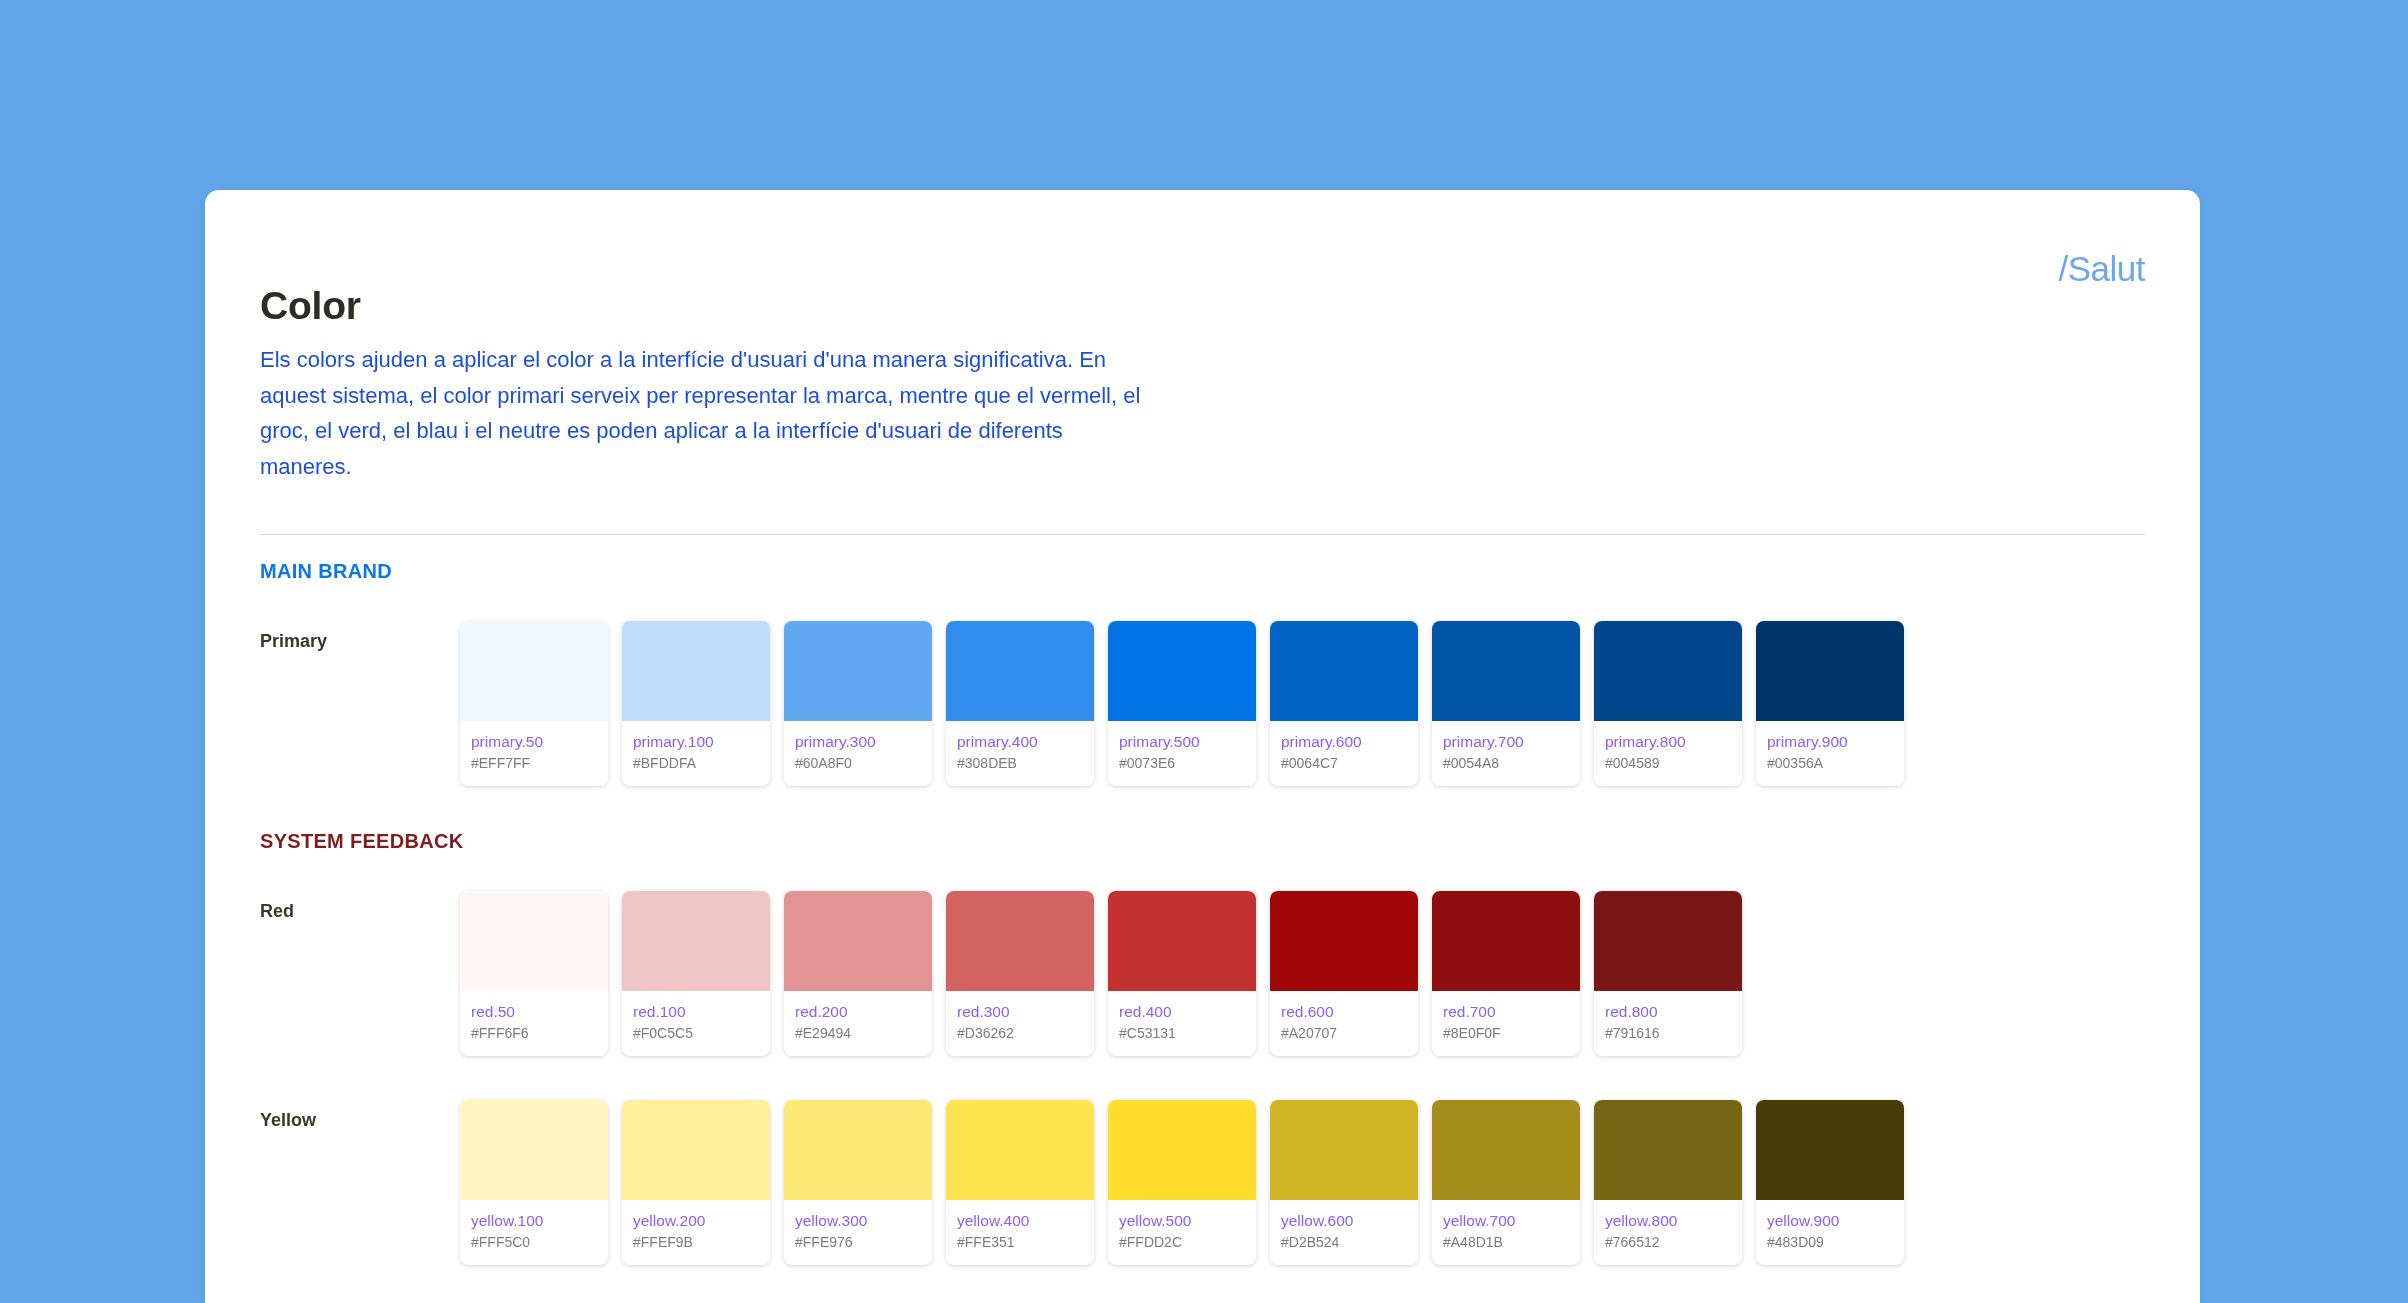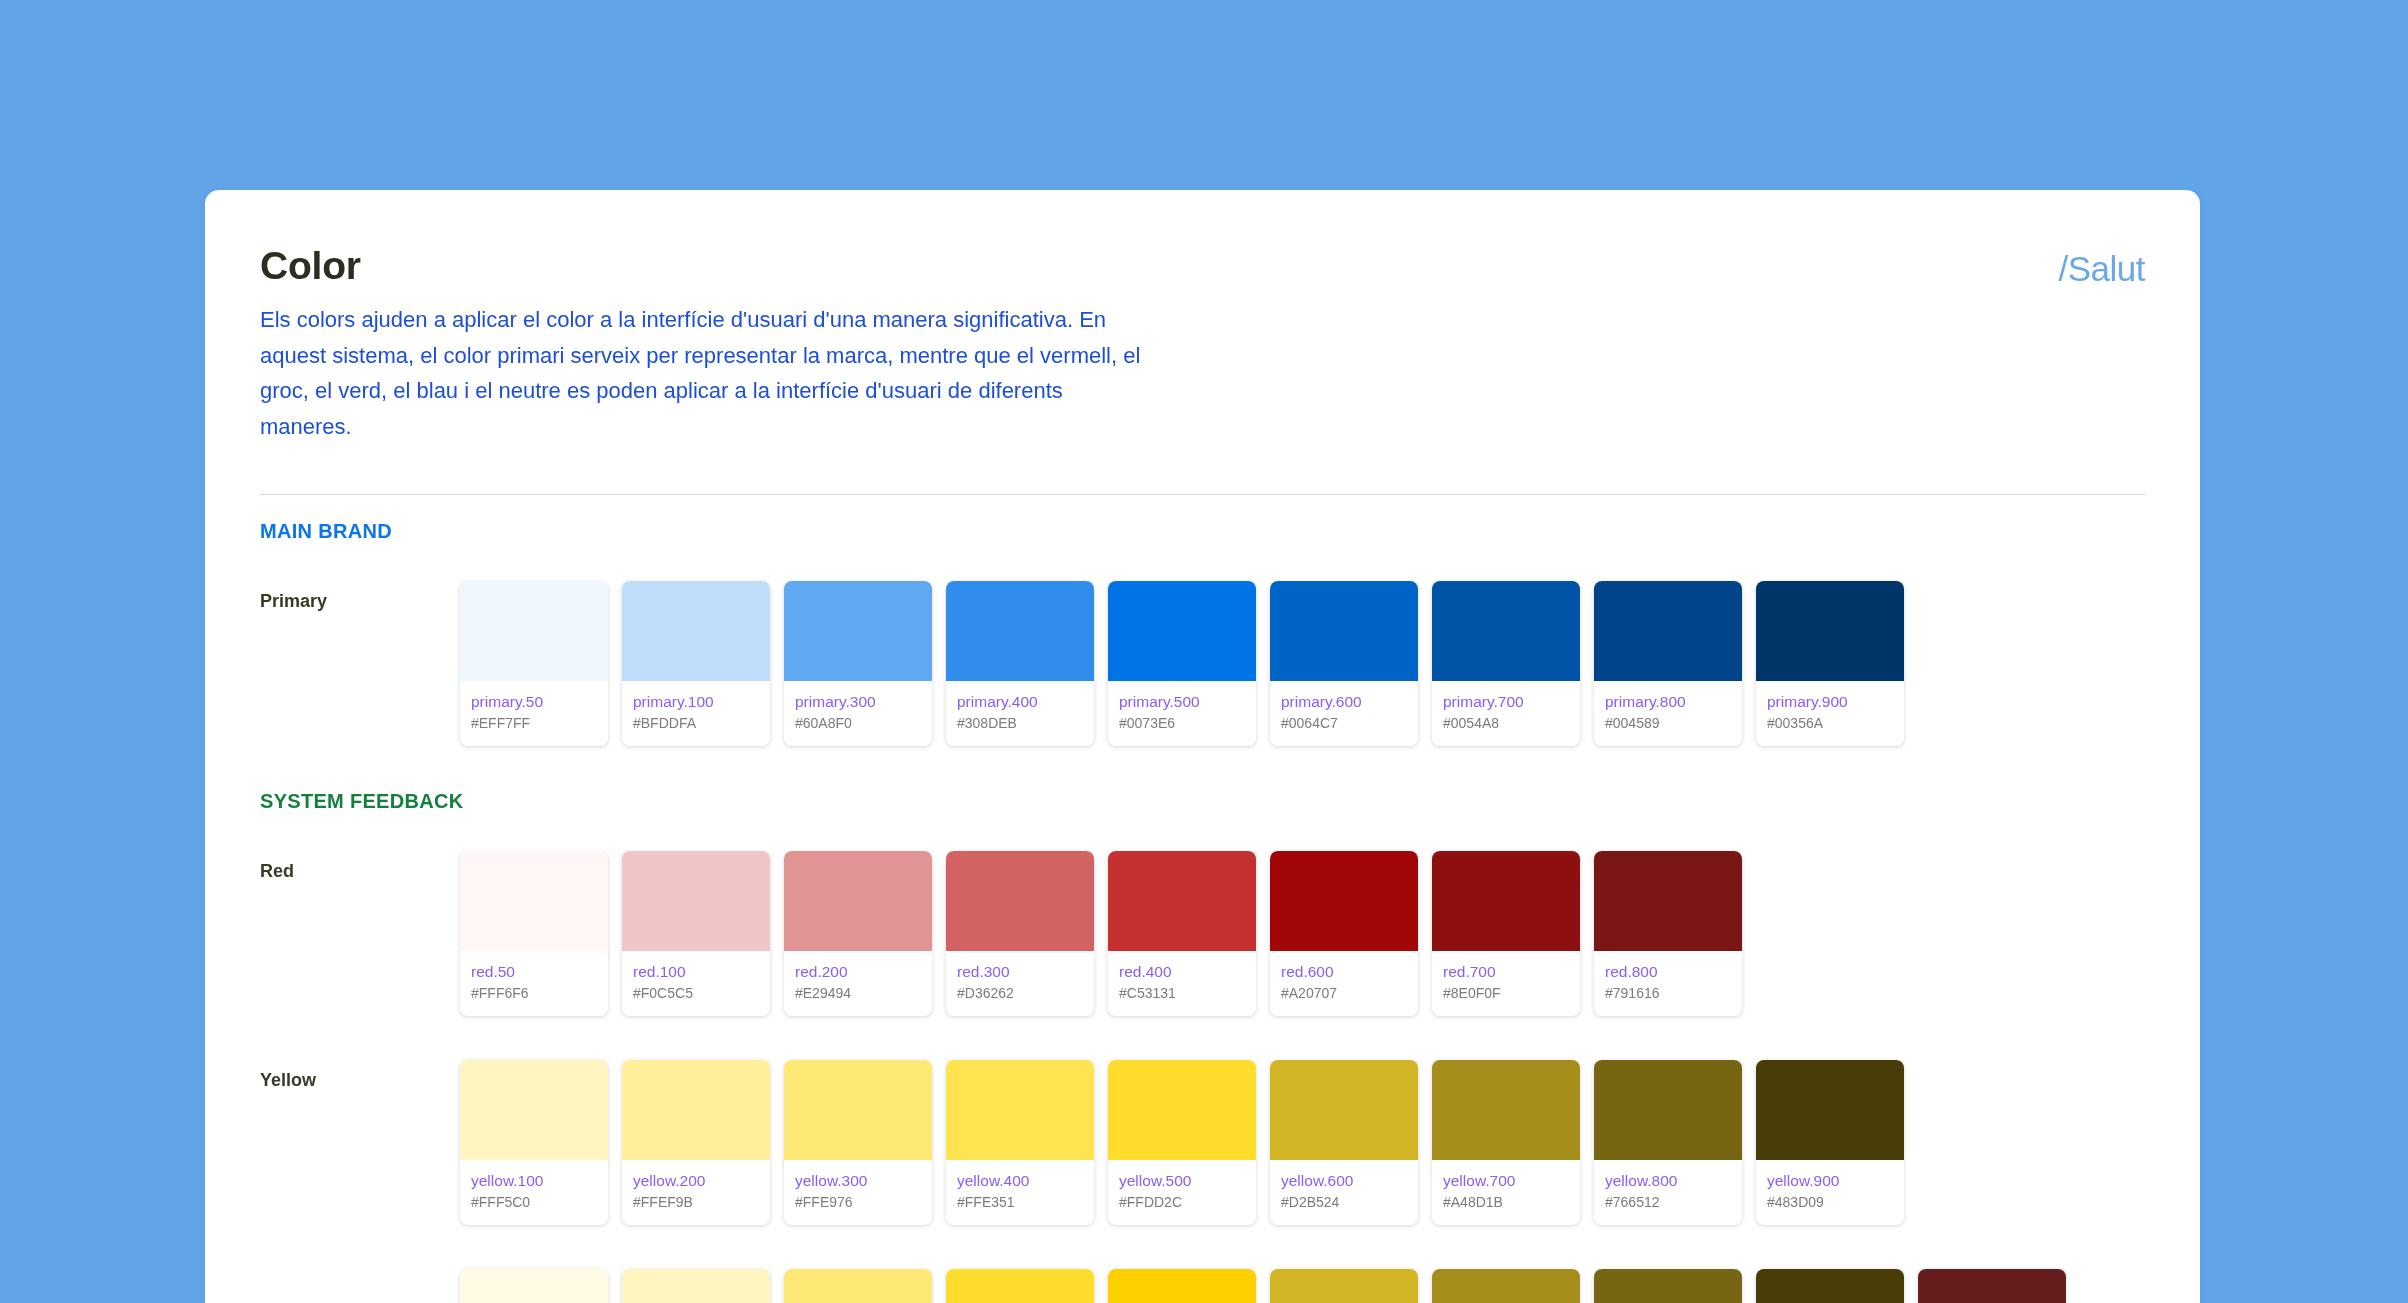--- a/index.html
+++ b/index.html
@@ -42,20 +42,21 @@
 
   
   .doc-header {
     position: relative;
     display: flex;
     align-items: flex-start;
     justify-content: space-between;
   }
   .header-left {
     max-width: 900px;
+    margin-top: 40px;
   }
   .page-title {
     font-size: 39px;
     font-weight: bold;
     color: #2f2d22;
     letter-spacing: -0.2px;
     margin: 0 0 14px 0;
     line-height: 1.1;
   }
   .page-desc {
@@ -239,21 +240,21 @@
                   <div class="swatch-color" style="background: rgb(0, 53, 106);"></div>
                   <div class="swatch-meta">
                     <div class="swatch-name">primary.900</div>
                     <div class="swatch-hex">#00356A</div>
                   </div>
                 </div>
               </div>
             </div>
           </div>
           <div class="section">
-            <h2 class="section-title" style="color: #15803d;">SYSTEM FEEDBACK</h2>
+            <h2 class="section-title" style="color: #7f1d1d;">SYSTEM FEEDBACK</h2>
             <div class="palette-row">
               <div class="row-label">Red</div>
               <div class="swatch-strip">
                 <div class="swatch">
                   <div class="swatch-color dither" style="background: rgb(255, 246, 246); color: rgb(201, 166, 166);"></div>
                   <div class="swatch-meta">
                     <div class="swatch-name">red.50</div>
                     <div class="swatch-hex">#FFF6F6</div>
                   </div>
                 </div>

